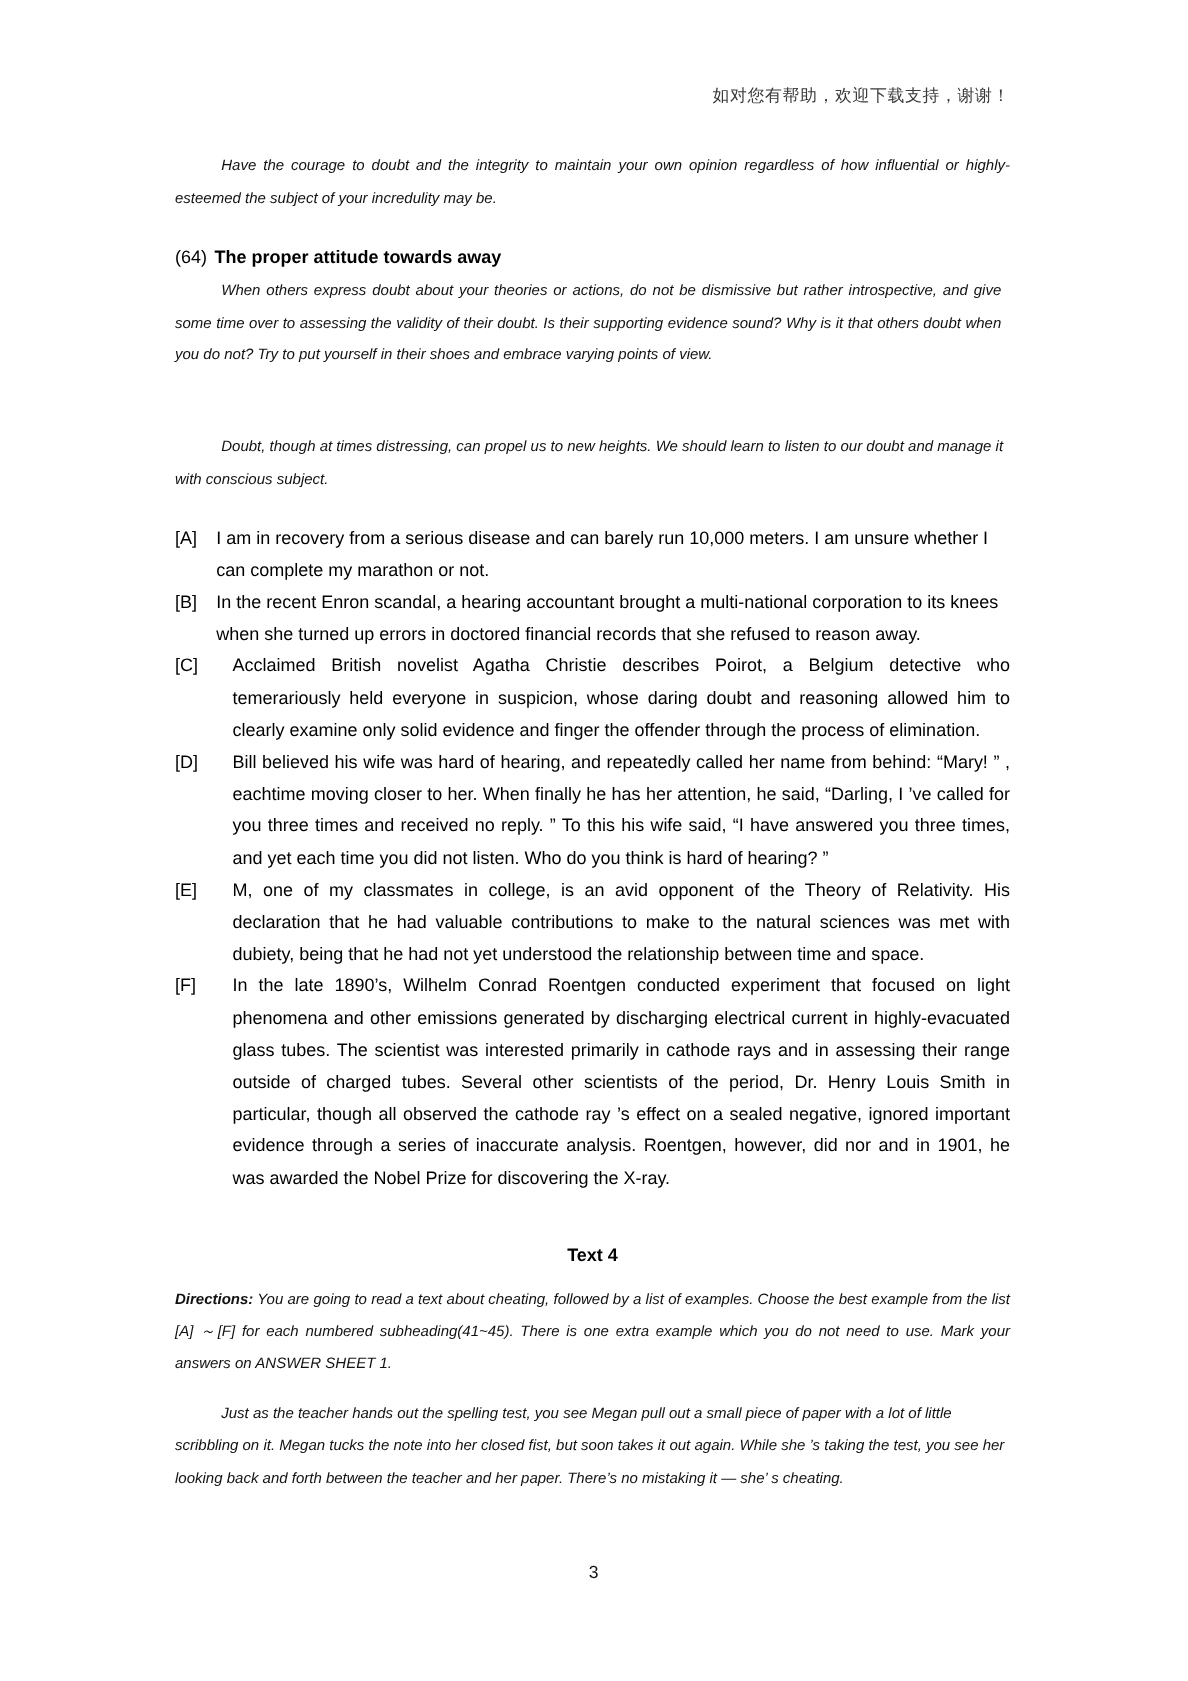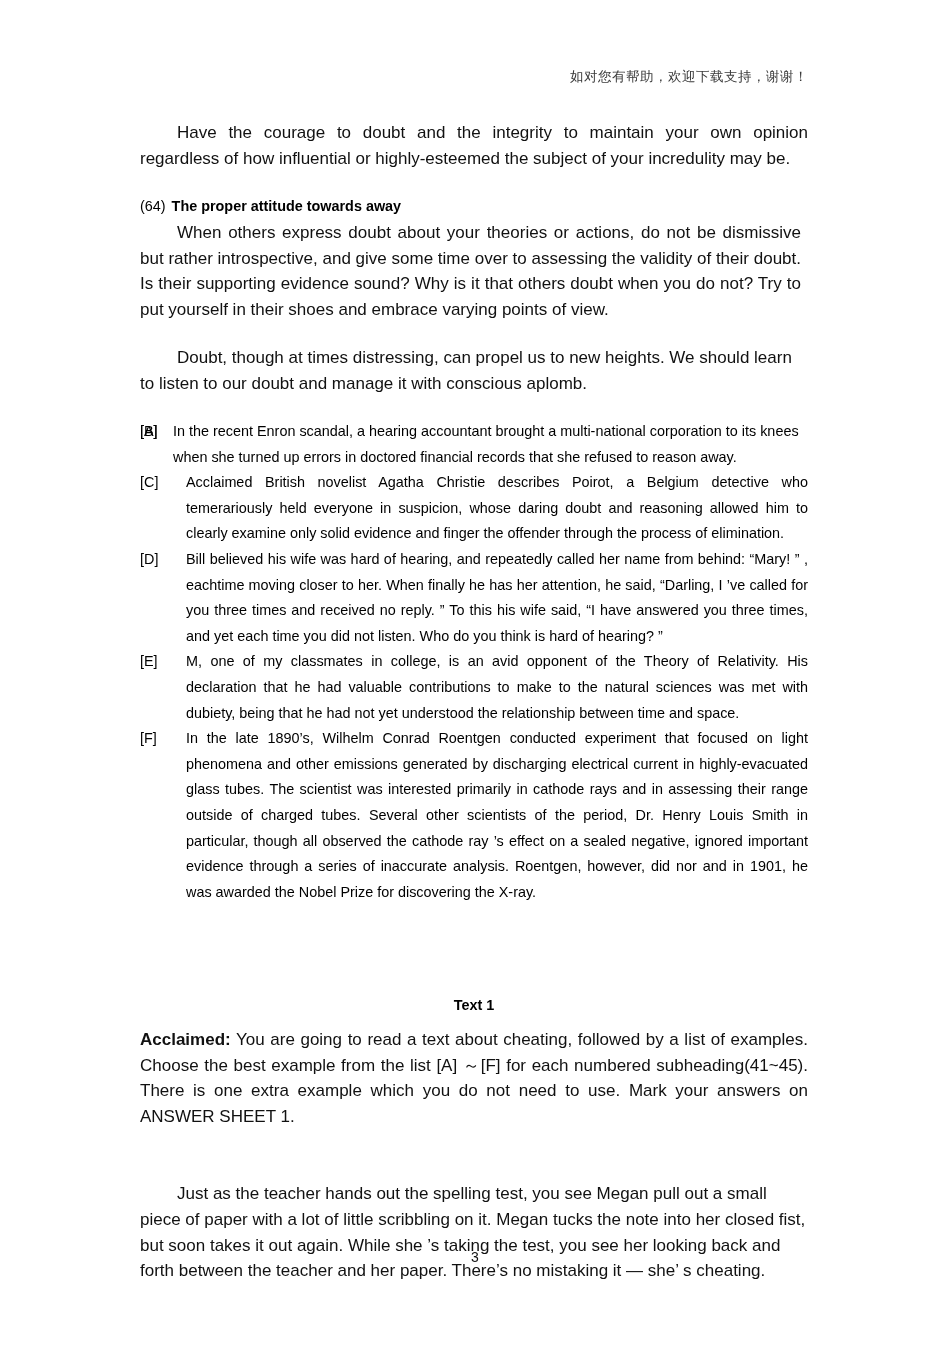--- a/index.html
+++ b/index.html
@@ -33,26 +33,27 @@
     right: 0;
     top: 68px;
     font-size: 13.5px;
     letter-spacing: 0.5px;
     color: #3a3a3a;
     white-space: nowrap;
   }
 
   
   .para {
-    font-size: 17px;
+    font-size: 12px;
     line-height: 25.8px;
     text-align: justify;
     text-justify: inter-word;
     margin: 0;
     color: #111;
+    font-style: italic;
   }
   .para.indent { text-indent: 37px; }
   .para.nojust { text-align: left; }
 
   
   .subhead {
     font-size: 14.4px;
     line-height: 25.8px;
     margin: 0;
   }
@@ -113,27 +114,28 @@
     <div style="position:absolute; left:0; top:120px; width:668px;">
       <p class="para indent">Have the courage to doubt and the integrity to maintain your own opinion regardless of how influential or highly-esteemed the subject of your incredulity may be.</p>
     </div>
 
     <div style="position:absolute; left:0; top:194px; width:668px;">
       <p class="subhead"><span class="num">(64)</span><span class="gapsm"></span><span class="title">The proper attitude towards away</span></p>
       <p class="para indent" style="width:661px;">When  others express doubt about  your  theories or  actions,  do  not  be dismissive  but  rather introspective, and give some time over to assessing the validity of their doubt. Is their supporting evidence sound? Why is it that others doubt when you do not? Try to put yourself in their shoes and embrace varying points of view.</p>
     </div>
 
     <div style="position:absolute; left:0; top:345px; width:668px;">
-      <p class="para indent nojust">Doubt, though at times distressing, can propel us to new heights. We should learn to listen to our doubt and manage it with conscious aplomb.</p>
+      <p class="para indent nojust">Doubt, though at times distressing, can propel us to new heights. We should learn to listen to our doubt and manage it with conscious subject.</p>
     </div>
 
     <div style="position:absolute; left:0; top:419px; width:668px;">
 
       <p class="list-item nojust" style="padding-left:33px; margin-bottom:0;">
         <span class="tag">[A]</span>
+        <span>I am in recovery from a serious disease and can barely run 10,000 meters. I am unsure whether I can complete my marathon or not.</span>
       </p>
 
       <p class="list-item nojust" style="padding-left:33px;">
         <span class="tag">[B]</span>
         <span>In the recent Enron scandal, a hearing accountant brought a multi-national corporation to its knees when she turned up errors in doctored financial records that she refused to reason away.</span>
       </p>
 
       <p class="list-item" style="padding-left:46px;">
         <span class="tag">[C]</span>
         <span>Acclaimed  British  novelist  Agatha  Christie  describes  Poirot,  a  Belgium  detective  who temerariously held everyone in suspicion, whose daring doubt and reasoning allowed him to clearly  examine  only  solid  evidence  and  finger  the  offender  through  the  process  of elimination.</span>
@@ -150,25 +152,25 @@
       </p>
 
       <p class="list-item" style="padding-left:46px;">
         <span class="tag">[F]</span>
         <span>In  the  late  1890’s,  Wilhelm   Conrad  Roentgen conducted  experiment  that focused  on  light phenomena  and  other  emissions  generated  by  discharging  electrical  current  in highly-evacuated  glass tubes.  The  scientist  was interested  primarily   in cathode rays and in assessing their range outside of charged tubes. Several other scientists of the period, Dr. Henry Louis Smith in particular, though all observed the cathode ray      ’s effect on a sealed negative, ignored  important  evidence through  a series of  inaccurate analysis. Roentgen, however, did nor and in 1901, he was awarded the Nobel Prize for discovering the X-ray.</span>
       </p>
 
     </div>
 
     <div style="position:absolute; left:0; top:993px; width:668px;">
-      <p class="center-head">Text 1</p>
-      <p class="para" style="margin-top:8px;"><span class="dir-label">Acclaimed:</span><span> You are going to read a text about cheating, followed by a list of examples. Choose the best example  from  the  list  [A]  ～[F]   for  each numbered subheading(41~45).  There is one extra example which you do not need to use. Mark your answers on ANSWER SHEET 1.</span></p>
+      <p class="center-head">Text 4</p>
+      <p class="para" style="margin-top:8px;"><span class="dir-label">Directions:</span><span> You are going to read a text about cheating, followed by a list of examples. Choose the best example  from  the  list  [A]  ～[F]   for  each numbered subheading(41~45).  There is one extra example which you do not need to use. Mark your answers on ANSWER SHEET 1.</span></p>
     </div>
 
-    <div style="position:absolute; left:0; top:1181px; width:668px;">
+    <div style="position:absolute; left:0; top:1118px; width:668px;">
       <p class="para indent nojust">Just as the teacher hands out the spelling test, you see Megan pull out a small piece of paper with a lot of little scribbling on it. Megan tucks the note into her closed fist, but soon takes it out again. While she ’s taking the test, you see her looking back and forth between the teacher and her paper. There’s no mistaking it — she’ s cheating.</p>
     </div>
 
   </div>
 
   <div class="pageno">3</div>
 
 </div>
 
 </body></html>

